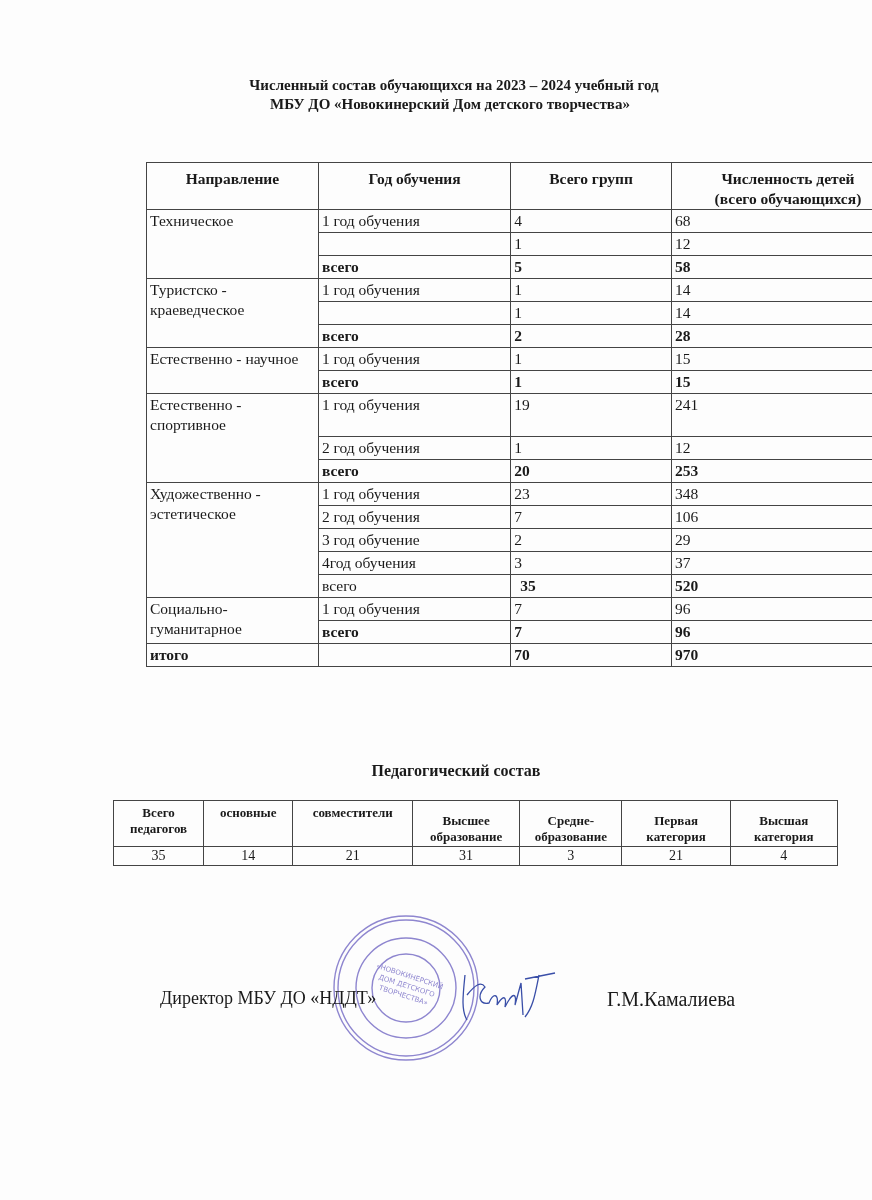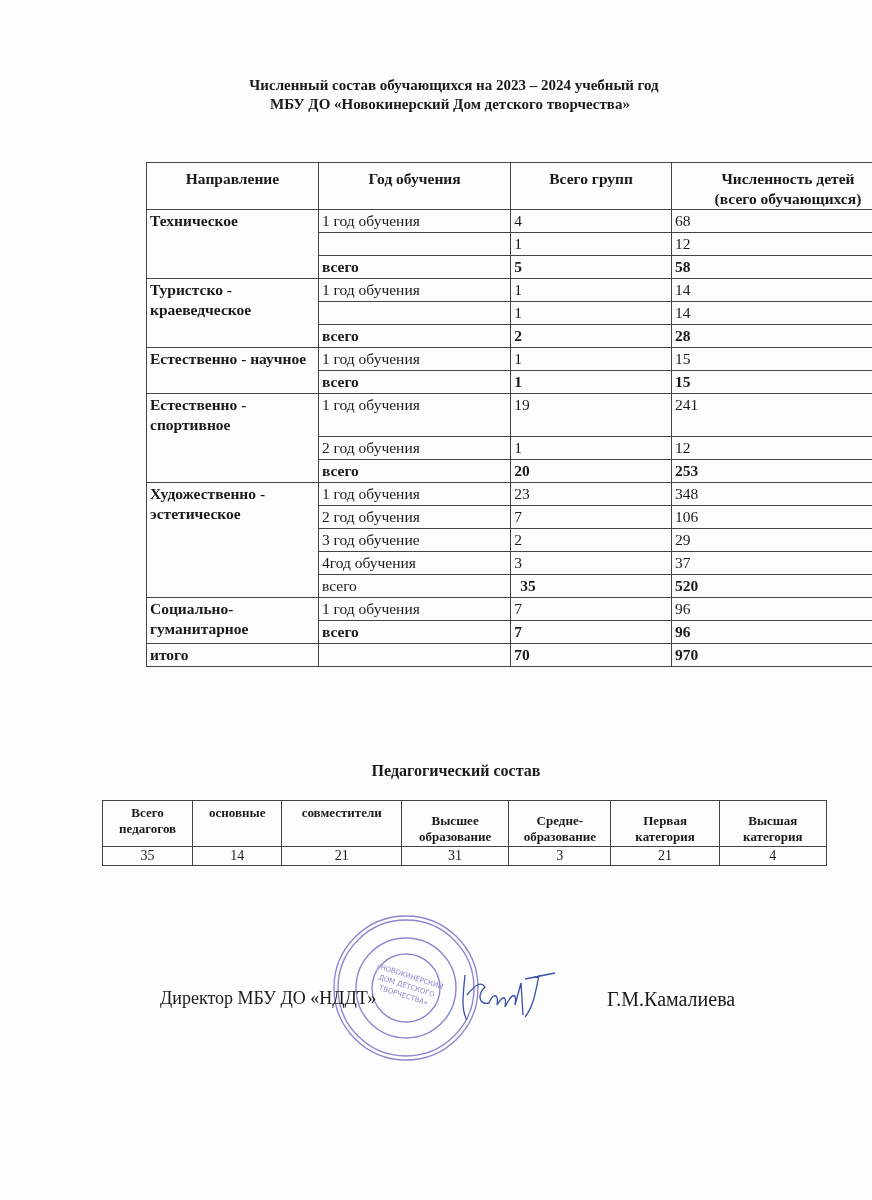--- a/index.html
+++ b/index.html
@@ -13,27 +13,27 @@
   }
   #title1 { top: 75px; left: 18px; }
   #title2 { top: 94px; left: 14px; }
 
   table { border-collapse: collapse; position: absolute; }
   td, th { border: 1px solid #444; padding: 0 3px; vertical-align: top; font-weight: normal; }
 
   #main-table { left: 146px; top: 162px; width: 759px; font-size: 15.5px; }
   #main-table th { font-weight: bold; text-align: center; vertical-align: top; padding-top: 6px; line-height: 20px; }
   #main-table td { height: 22px; line-height: 21px; }
-  #main-table .dir { font-weight: bold; line-height: 20px; padding-top: 1px; }
+  #main-table .dir { font-weight: normal; line-height: 20px; padding-top: 1px; }
   #main-table .b { font-weight: bold; }
   #main-table .tall { height: 42px; }
   .col1 { width: 145px; } .col2 { width: 163px; } .col3 { width: 135px; } .col4 { width: 199px; }
 
   #ped-title { position: absolute; top: 762px; left: 0; width: 872px; text-align: center; font-weight: bold; font-size: 16px; padding-left: 20px; }
-  #ped-table { left: 102px; top: 800px; width: 725px; font-size: 13px; }
+  #ped-table { left: 113px; top: 800px; width: 725px; font-size: 13px; }
   #ped-table th { font-weight: bold; text-align: center; line-height: 16px; padding: 4px 1px 1px; height: 40px; vertical-align: top; }
   #ped-table th.low { vertical-align: bottom; padding-bottom: 1px; }
   #ped-table td { text-align: center; height: 18px; line-height: 18px; font-size: 14px; }
 
   #director-line { position: absolute; top: 988px; left: 160px; font-size: 18px; }
   #director-name { position: absolute; top: 988px; left: 607px; font-size: 20px; }
 
   #stamp { position: absolute; left: 332px; top: 914px; width: 148px; height: 148px; opacity: 0.75; }
   #signature { position: absolute; left: 455px; top: 965px; width: 110px; height: 60px; }
 </style>

